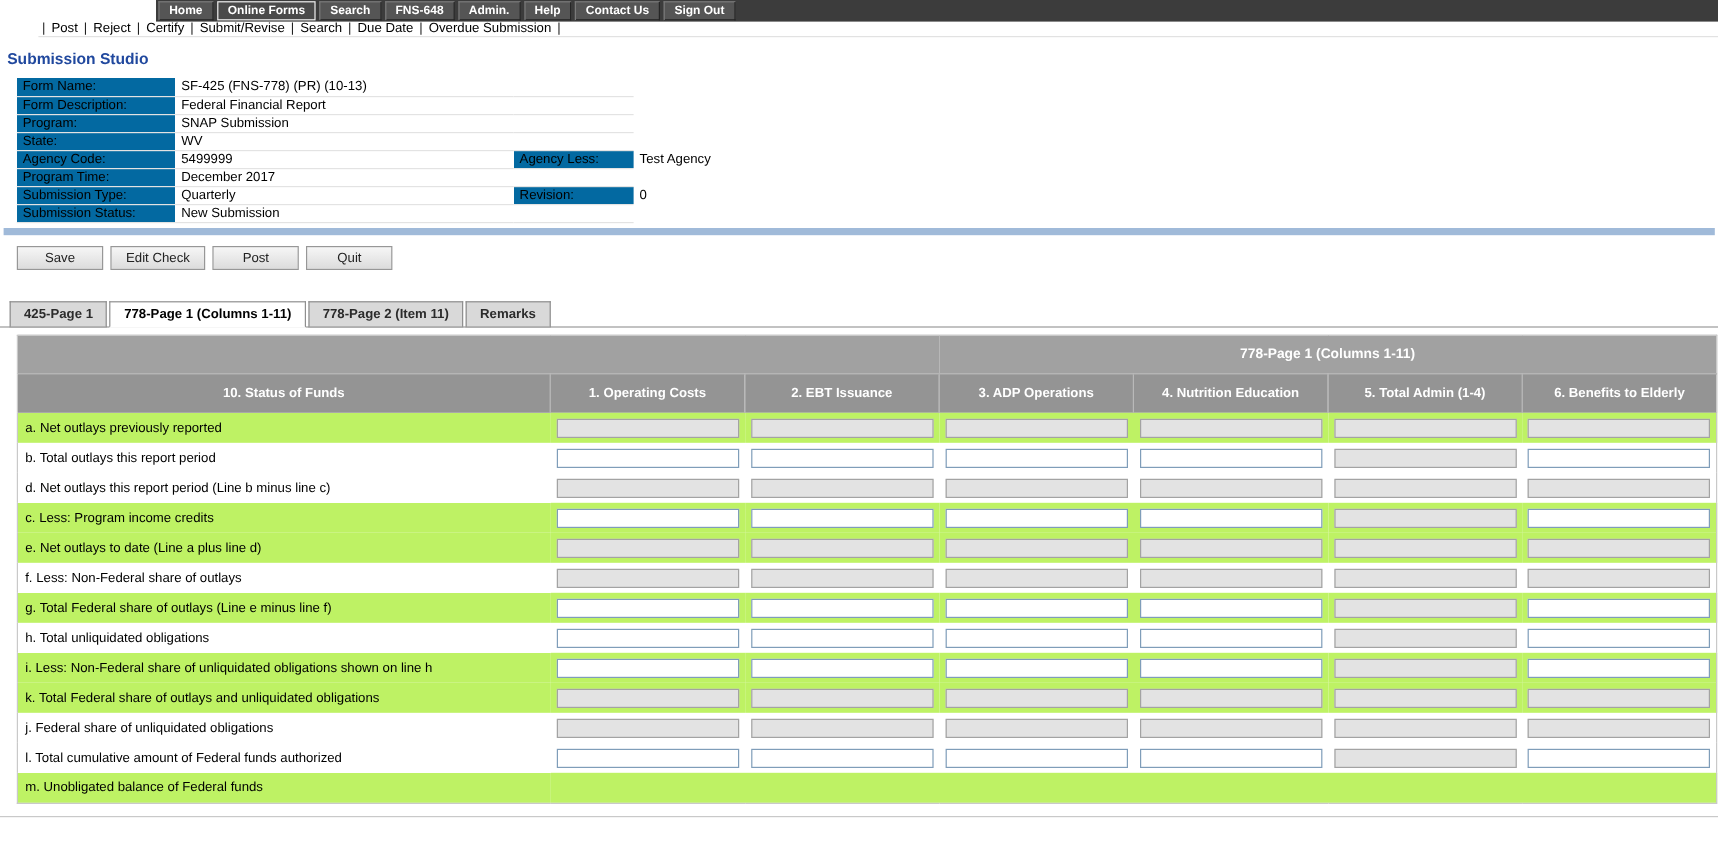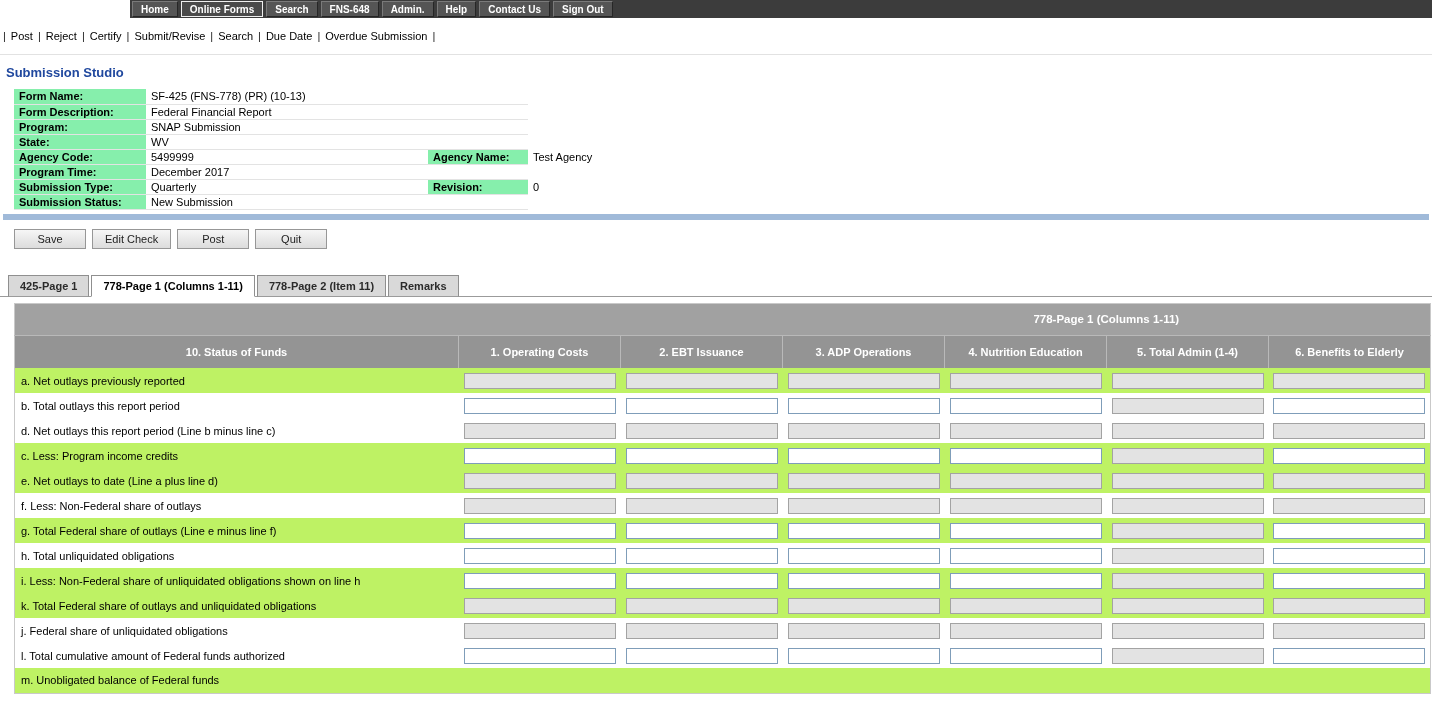--- a/index.html
+++ b/index.html
@@ -15,30 +15,30 @@
   .topnav-gap { flex: 0 0 130px; }
   .topnav-bar { flex: 1 1 auto; background: #3c3c3c; display: flex; align-items: stretch; gap: 3px; padding: 1px 2px; }
   .nav-btn {
     display: flex; align-items: center; white-space: nowrap; cursor: pointer;
     background: #555; color: #fff; font-weight: bold; font-size: 10px; padding: 0 8px;
     border: 1px solid #7a7a7a; border-bottom-color: #262626; border-right-color: #262626;
   }
   .nav-btn.active { border: 1px solid #efefef; background: #4a4a4a; }
 
   
-  .menubar { padding: 12px 2px; border-bottom: 1px solid #e2e2e2; }
+  .menubar { padding: 0 2px; border-bottom: 1px solid #e2e2e2; margin-left: 32px; }
   .menubar .sep { margin: 0 1px; color: #222; }
   .menu-item { margin: 0 4px; cursor: pointer; }
 
   .page-title { font-size: 13px; font-weight: bold; color: #20489e; margin: 10px 0 9px 6px; }
 
   
   .form-info { border-collapse: collapse; table-layout: fixed; width: 1004px; margin-left: 14px; }
   .form-info td { height: 15px; padding: 0 5px; vertical-align: middle; white-space: nowrap; overflow: hidden; }
-  .fi-label, .fi-label2.filled { background: #86efac; font-weight: bold; }
+  .fi-label, .fi-label2.filled { background: #0369a1; font-weight: normal; }
   .fi-label, .fi-value, .fi-label2 { border-bottom: 1px solid #e3e3e3; }
 
   .blue-bar { height: 6px; background: #a0bad9; margin: 4px 3px 0 3px; }
 
   
   .toolbar { display: flex; gap: 6px; margin: 9px 0 0 14px; }
   .btn {
     min-width: 72px; height: 20px; padding: 0 12px; cursor: pointer;
     background: linear-gradient(#f6f6f6, #dcdcdc);
     border: 1px solid #979797; color: #222;
@@ -125,21 +125,21 @@
       </tr>
       <tr>
         <td class="fi-label">State:</td>
         <td class="fi-value">WV</td>
         <td class="fi-label2"></td>
         <td class="fi-value2"></td>
       </tr>
       <tr>
         <td class="fi-label">Agency Code:</td>
         <td class="fi-value">5499999</td>
-        <td class="fi-label2 filled">Agency Name:</td>
+        <td class="fi-label2 filled">Agency Less:</td>
         <td class="fi-value2">Test Agency</td>
       </tr>
       <tr>
         <td class="fi-label">Program Time:</td>
         <td class="fi-value">December 2017</td>
         <td class="fi-label2"></td>
         <td class="fi-value2"></td>
       </tr>
       <tr>
         <td class="fi-label">Submission Type:</td>

